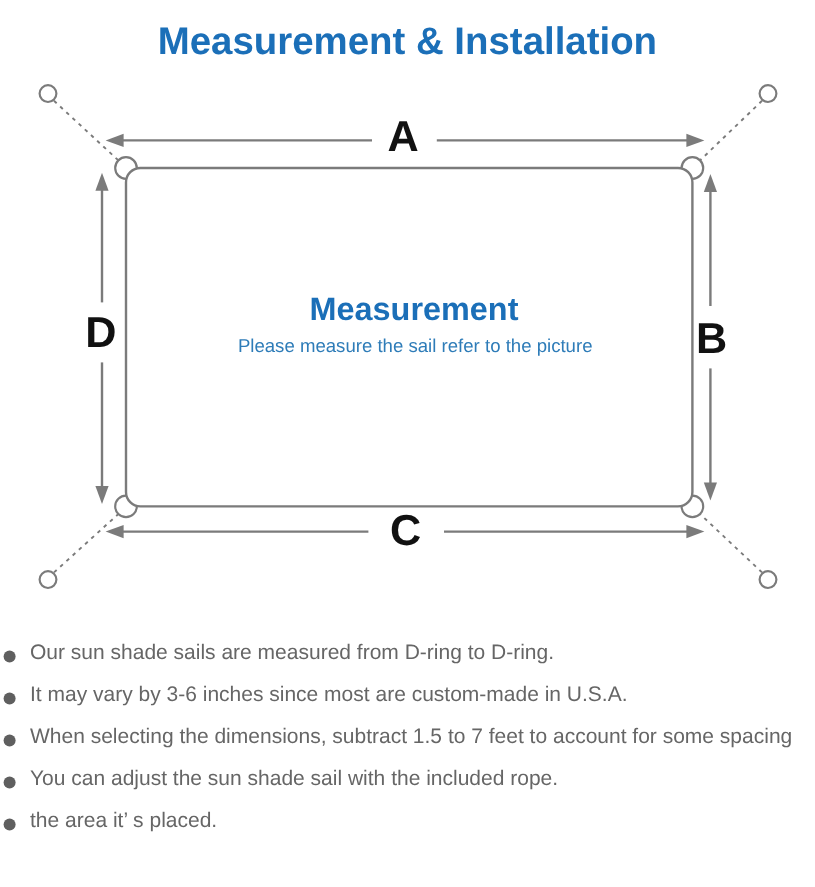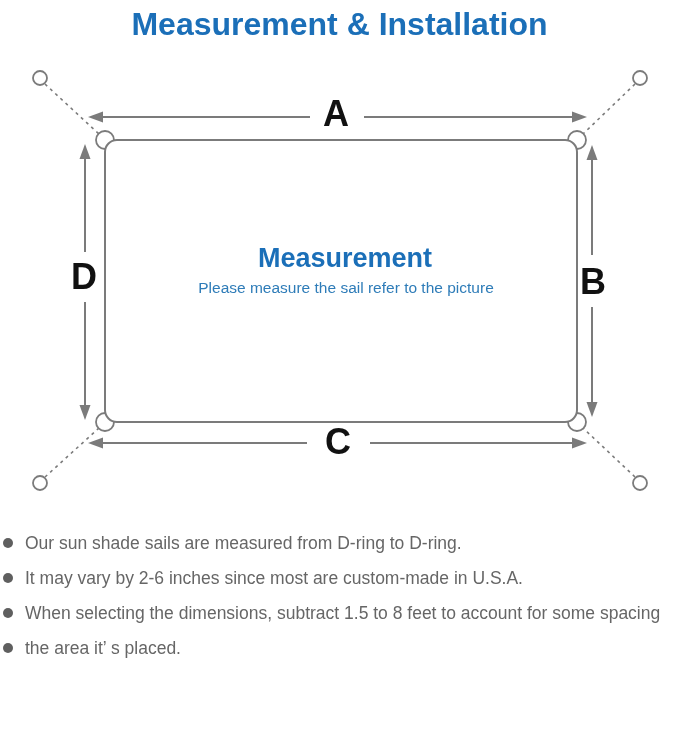--- a/index.html
+++ b/index.html
@@ -6,21 +6,21 @@
   .page {
     position: relative;
     width: 679px;
     height: 739px;
     background: #ffffff;
     overflow: hidden;
     font-family: "Liberation Sans", sans-serif;
   }
   .title {
     position: absolute;
-    top: 6px;
+    top: 16px;
     left: 0;
     width: 100%;
     margin: 0;
     text-align: center;
     font-size: 32px;
     font-weight: bold;
     color: #1b6fb8;
     letter-spacing: 0px;
   }
   .diagram {
@@ -29,21 +29,21 @@
     left: 0;
   }
   .bullets {
     position: absolute;
     left: 3px;
     top: 532px;
     width: 672px;
   }
   .bullet {
     display: flex;
-    align-items: flex-start;
+    align-items: center;
     margin-bottom: 12px;
   }
   .dot {
     flex: none;
     width: 10px;
     height: 10px;
     border-radius: 50%;
     background: #5f5f5f;
     margin: 6px 12px 0 0;
   }
@@ -124,31 +124,37 @@
     <div class="bullet">
       <span class="dot"></span>
       <div class="text">
         <div class="ln">Our sun shade sails are measured from D-ring to D-ring.</div>
       </div>
     </div>
 
     <div class="bullet">
       <span class="dot"></span>
       <div class="text">
-        <div class="ln">It may vary by 2-6 inches since most are custom-made in U.S.A.</div>
+        <div class="ln">It may vary by 3-6 inches since most are custom-made in U.S.A.</div>
       </div>
     </div>
 
     <div class="bullet">
       <span class="dot"></span>
       <div class="text">
-        <div class="ln">When selecting the dimensions, subtract 1.5 to 8 feet to account for some spacing</div>
+        <div class="ln">When selecting the dimensions, subtract 1.5 to 7 feet to account for some spacing</div>
       </div>
     </div>
 
+    <div class="bullet">
+      <span class="dot"></span>
+      <div class="text">
+        <div class="ln">You can adjust the sun shade sail with the included rope.</div>
+      </div>
+    </div>
 
     <div class="bullet">
       <span class="dot"></span>
       <div class="text">
         <div class="ln">the area it’ s placed.</div>
       </div>
     </div>
 
   </div>
 </div>

